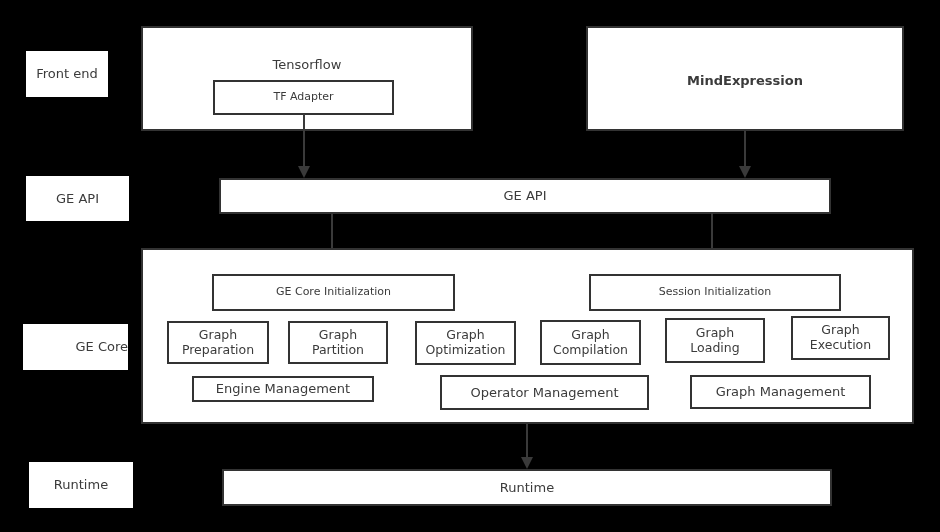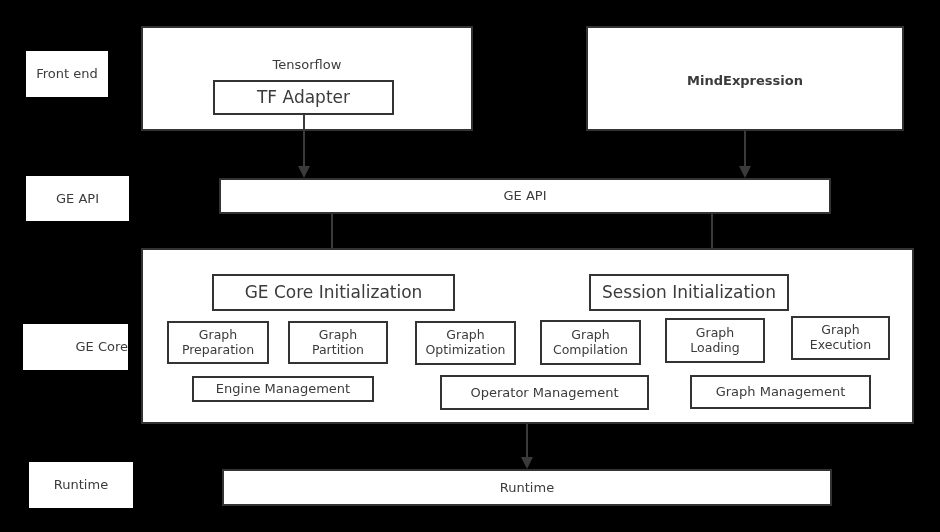--- a/index.html
+++ b/index.html
@@ -47,21 +47,21 @@
   .tf-title { position: absolute; top: 29px; left: 0; right: 0; font-size: 13px; }
   .me-title { position: absolute; top: 45px; left: 0; right: 0; font-size: 13px; }
 
   .bar { font-size: 13px; }
   .core-container {
     position: absolute;
     box-sizing: border-box;
     background: #ffffff;
     border: 2px solid #333333;
   }
-  .inner-wide { font-size: 17px; }
+  .inner-wide { font-size: 11px; }
   .inner-small { font-size: 12.5px; }
   .inner-mgmt { font-size: 13px; }
 
   
   .arrow { position: absolute; }
   .arrow .stem {
     position: absolute;
     left: 0;
     top: 0;
     width: 2px;
@@ -133,21 +133,21 @@
     <div class="stem" style="height:50px;"></div>
     <div class="head" style="top:48px;"></div>
   </div>
 
   <div class="core-container" style="left:141px; top:248px; width:773px; height:176px;"></div>
 
   <div class="box inner-wide" style="left:212px; top:274px; width:243px; height:37px;">
     <span>GE Core Initialization</span>
   </div>
 
-  <div class="box inner-wide" style="left:589px; top:274px; width:200px; height:37px;">
+  <div class="box inner-wide" style="left:589px; top:274px; width:252px; height:37px;">
     <span>Session Initialization</span>
   </div>
 
   <div class="box inner-small" style="left:167px; top:321px; width:102px; height:43px;">
     <span>Graph
 Preparation</span>
   </div>
 
   <div class="box inner-small" style="left:288px; top:321px; width:100px; height:43px;">
     <span>Graph

